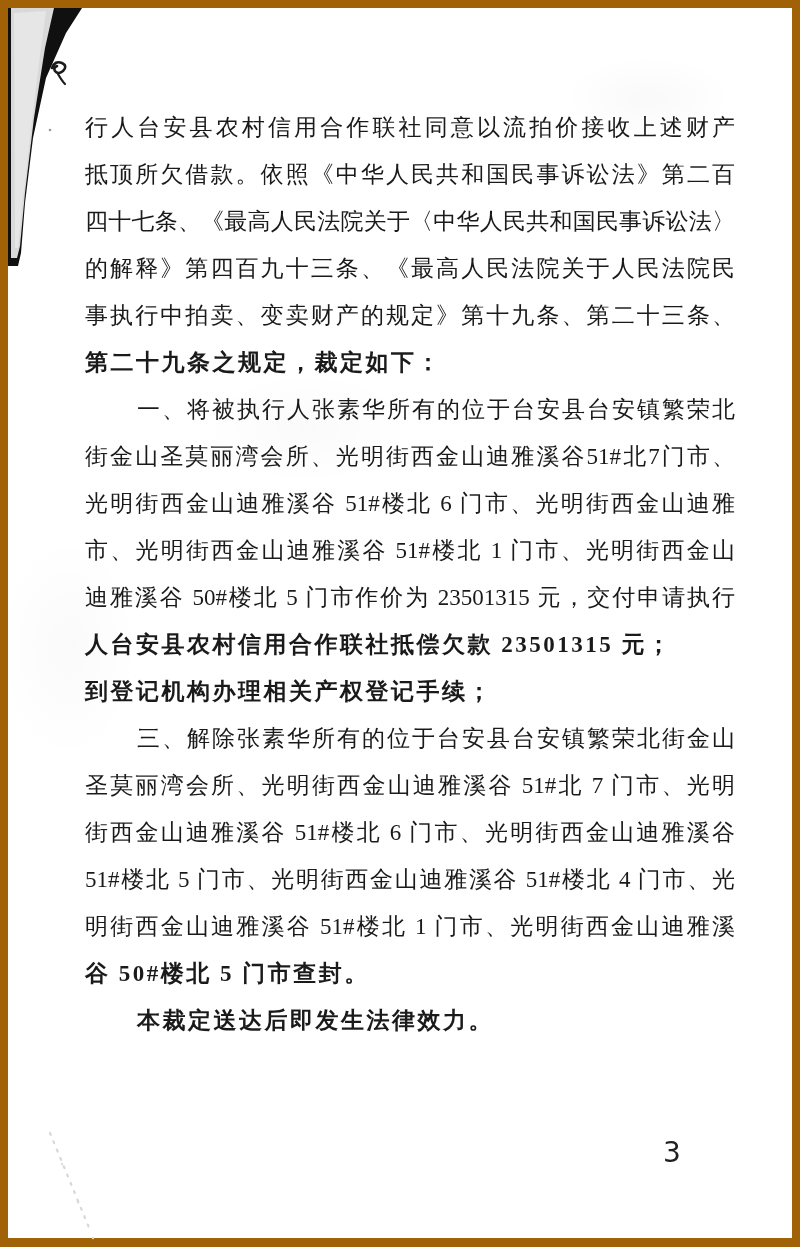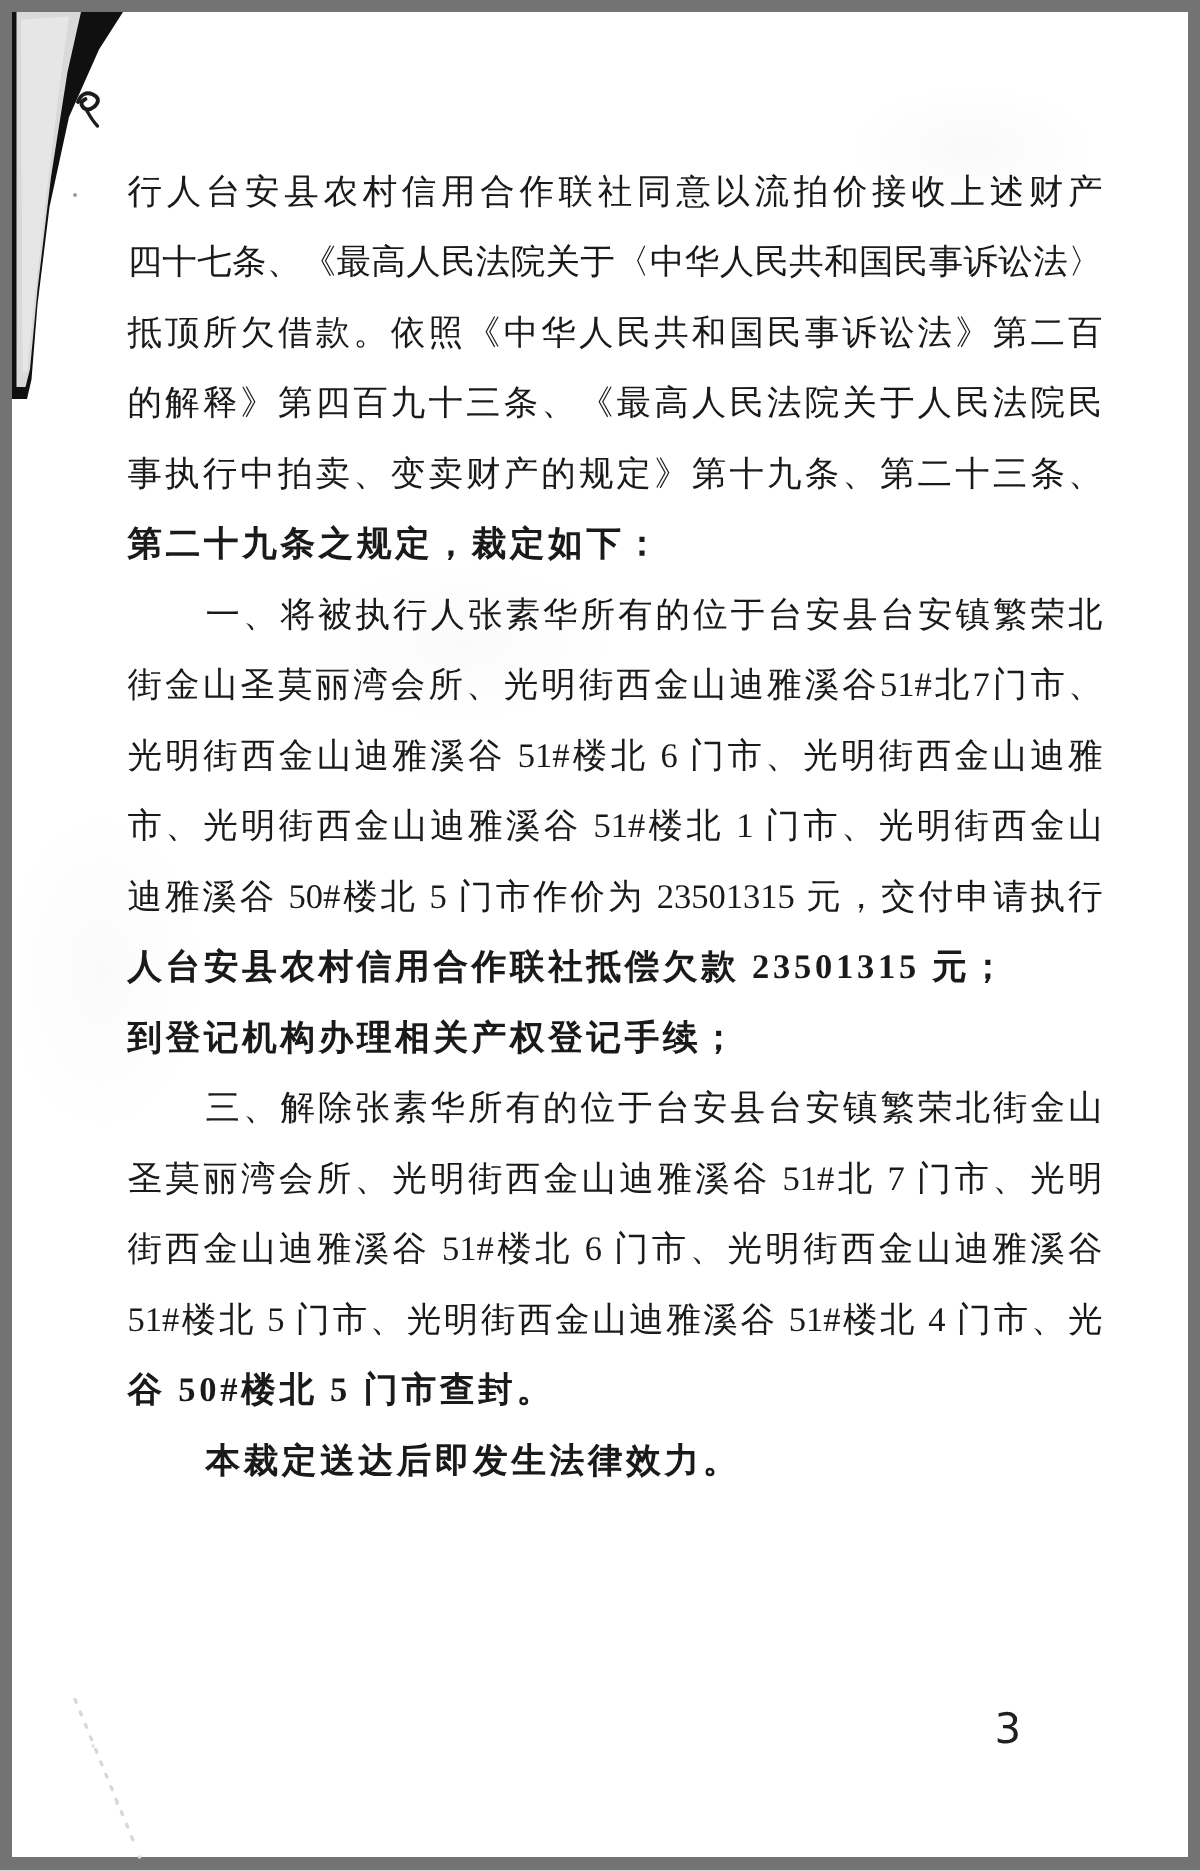--- a/index.html
+++ b/index.html
@@ -8,21 +8,21 @@
     width: 800px;
     height: 1247px;
     background: #f1f1f1;
     overflow: hidden;
     font-family: "Liberation Serif", serif;
   }
   #scan-frame {
     position: relative;
     width: 800px;
     height: 1247px;
-    background: #737373;
+    background: #a16207;
   }
   #paper {
     position: absolute;
     left: 8px;
     top: 8px;
     width: 784px;
     height: 1230px;
     background:
       radial-gradient(ellipse 120px 60px at 640px 90px, rgba(0,0,0,0.025), rgba(0,0,0,0) 70%),
       radial-gradient(ellipse 150px 80px at 300px 420px, rgba(0,0,0,0.02), rgba(0,0,0,0) 70%),
@@ -96,22 +96,22 @@
       <line x1="12" y1="15" x2="52" y2="112" stroke="#d8d8d8" stroke-width="2.2" stroke-dasharray="2 7" stroke-linecap="round"></line>
       <circle cx="24" cy="46" r="1.2" fill="#dedede"></circle>
       <circle cx="40" cy="84" r="1.4" fill="#dadada"></circle>
       <circle cx="55" cy="120" r="1.2" fill="#dedede"></circle>
     </svg>
 
     <div id="text-block">
 
       <div>
         <span class="line">行人台安县农村信用合作联社同意以流拍价接收上述财产</span>
+        <span class="line">抵顶所欠借款。依照《中华人民共和国民事诉讼法》第二百</span>
         <span class="line">四十七条、《最高人民法院关于〈中华人民共和国民事诉讼法〉</span>
-        <span class="line">抵顶所欠借款。依照《中华人民共和国民事诉讼法》第二百</span>
         <span class="line">的解释》第四百九十三条、《最高人民法院关于人民法院民</span>
         <span class="line">事执行中拍卖、变卖财产的规定》第十九条、第二十三条、</span>
         <span class="line final">第二十九条之规定，裁定如下：</span>
       </div>
 
       <div>
         <span class="line first-indent">一、将被执行人张素华所有的位于台安县台安镇繁荣北</span>
         <span class="line">街金山圣莫丽湾会所、光明街西金山迪雅溪谷51#北7门市、</span>
         <span class="line">光明街西金山迪雅溪谷 51#楼北 6 门市、光明街西金山迪雅</span>
         <span class="line">市、光明街西金山迪雅溪谷 51#楼北 1 门市、光明街西金山</span>
@@ -121,20 +121,21 @@
 
       <div>
         <span class="line final">到登记机构办理相关产权登记手续；</span>
       </div>
 
       <div>
         <span class="line first-indent">三、解除张素华所有的位于台安县台安镇繁荣北街金山</span>
         <span class="line">圣莫丽湾会所、光明街西金山迪雅溪谷 51#北 7 门市、光明</span>
         <span class="line">街西金山迪雅溪谷 51#楼北 6 门市、光明街西金山迪雅溪谷</span>
         <span class="line">51#楼北 5 门市、光明街西金山迪雅溪谷 51#楼北 4 门市、光</span>
+        <span class="line">明街西金山迪雅溪谷 51#楼北 1 门市、光明街西金山迪雅溪</span>
         <span class="line final">谷 50#楼北 5 门市查封。</span>
       </div>
 
       <div>
         <span class="line first-indent final">本裁定送达后即发生法律效力。</span>
       </div>
 
     </div>
 
     <div id="page-number">3</div>

